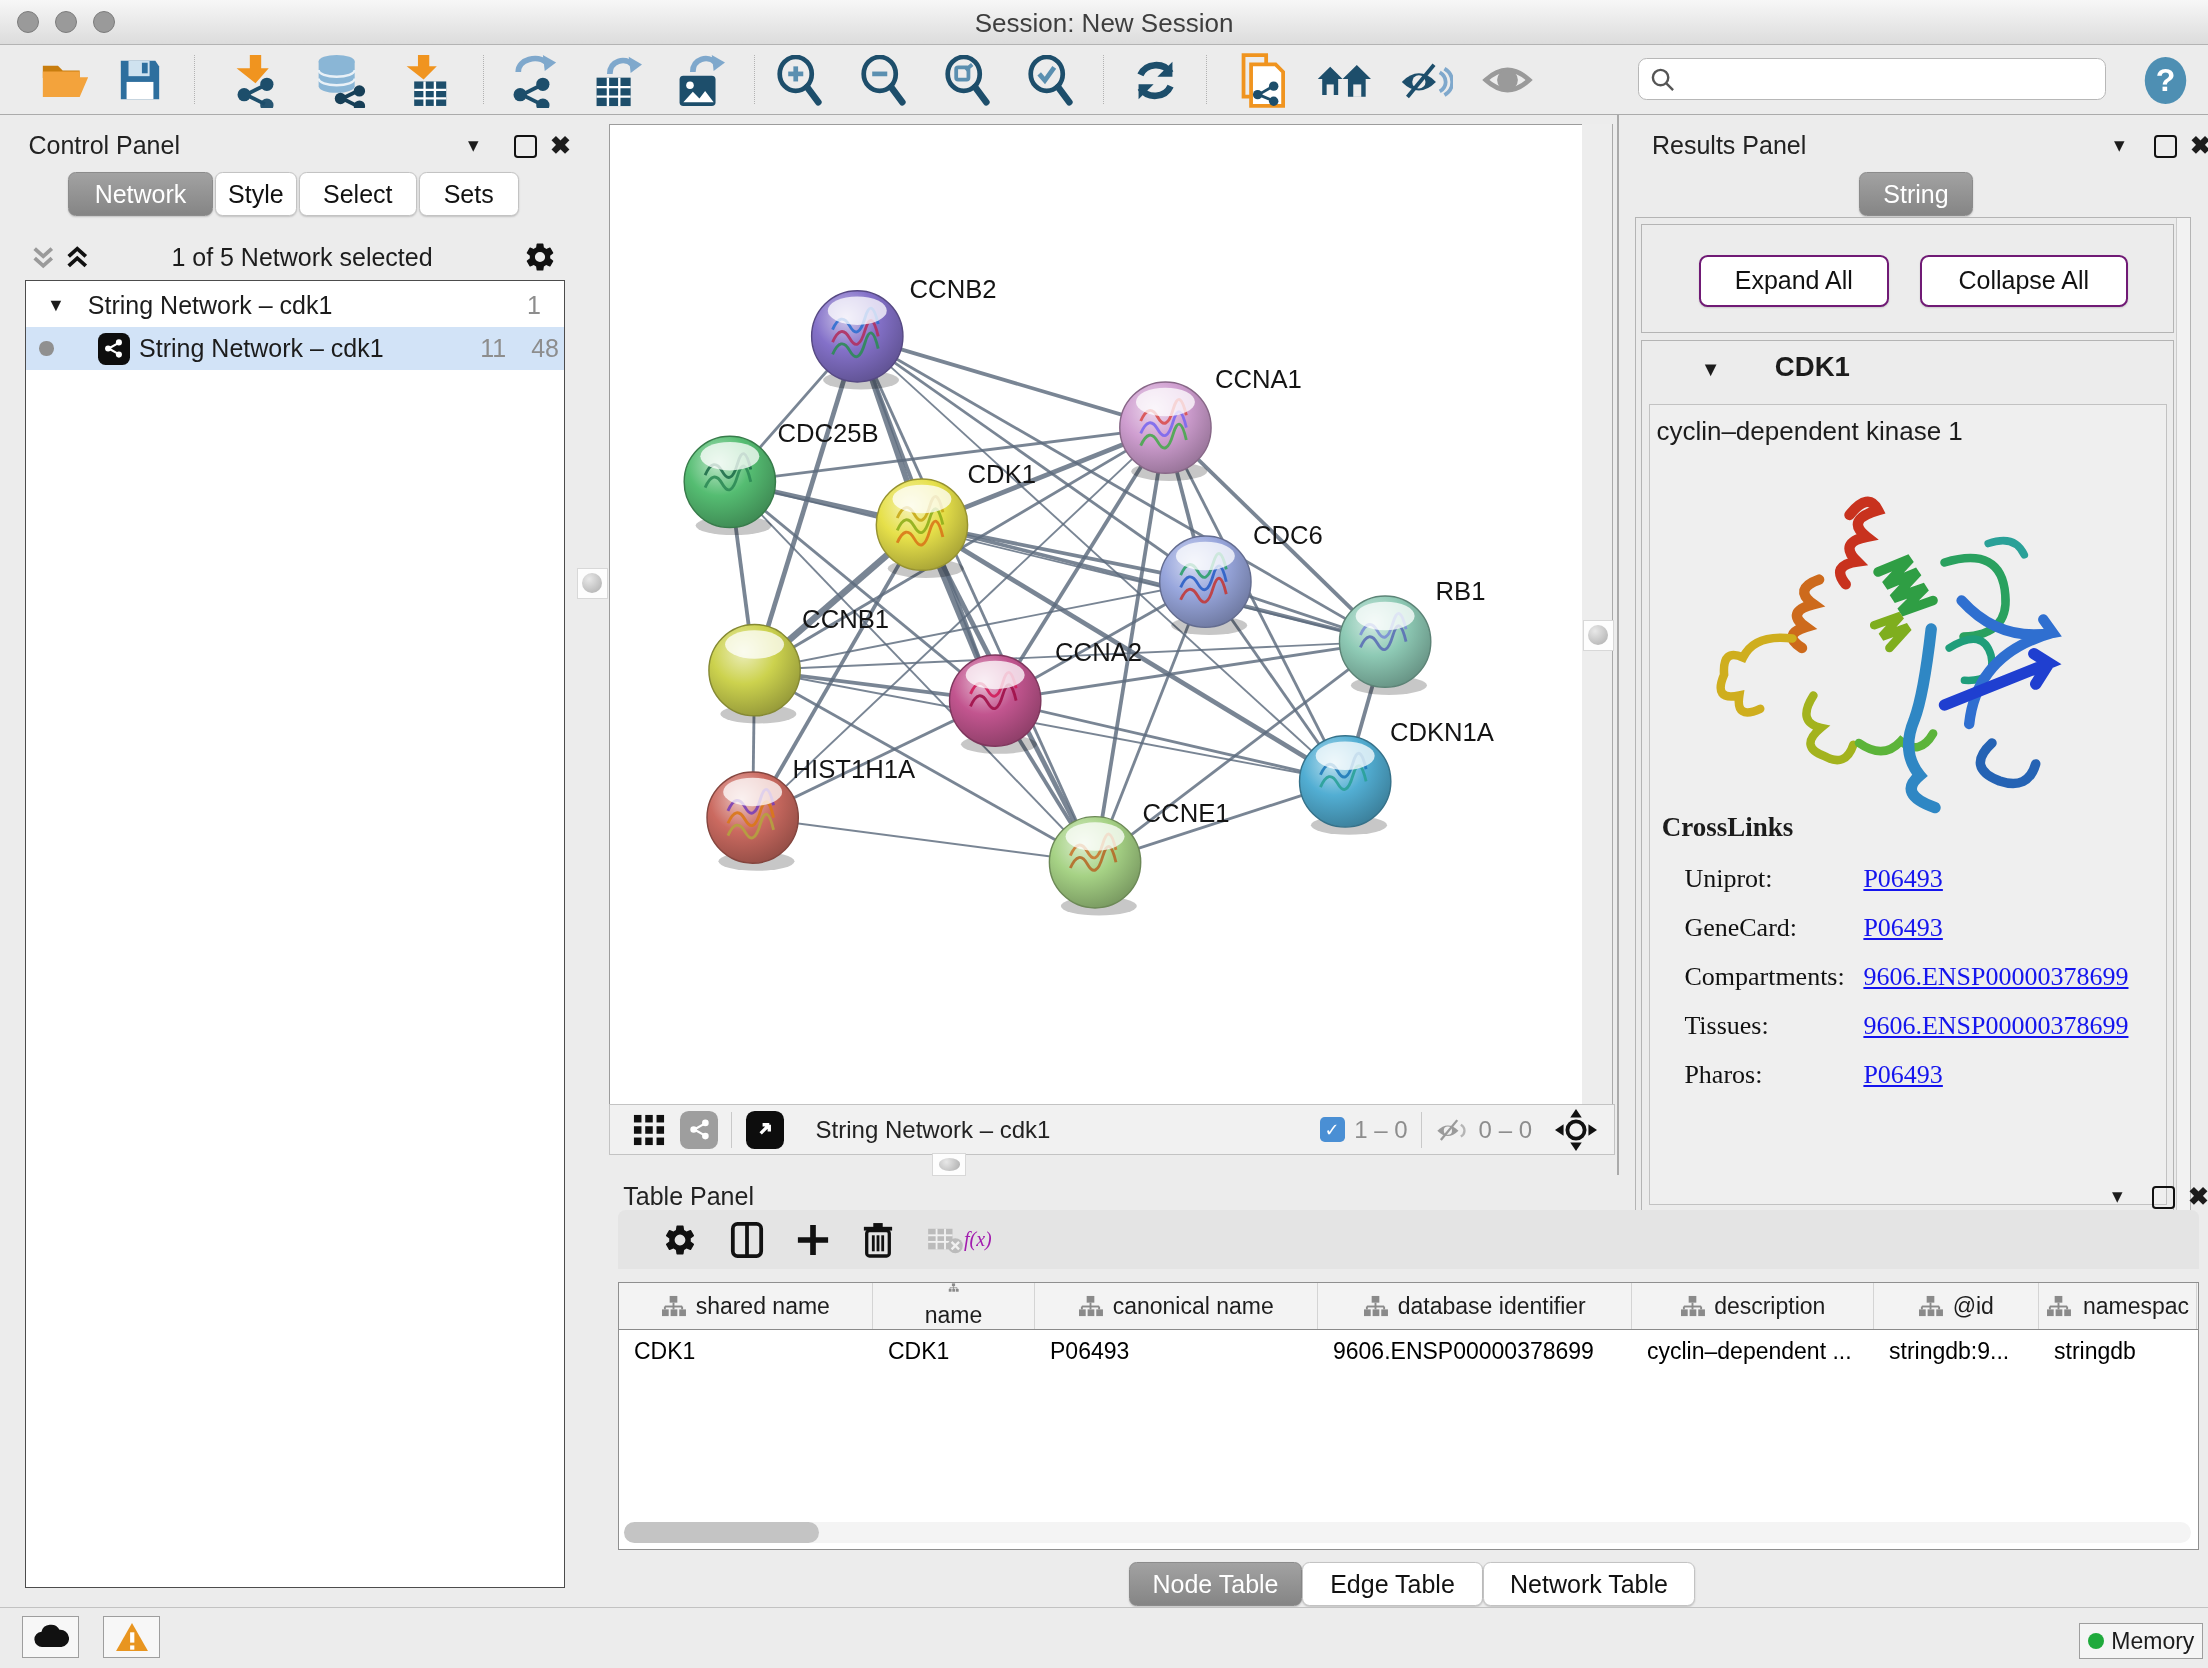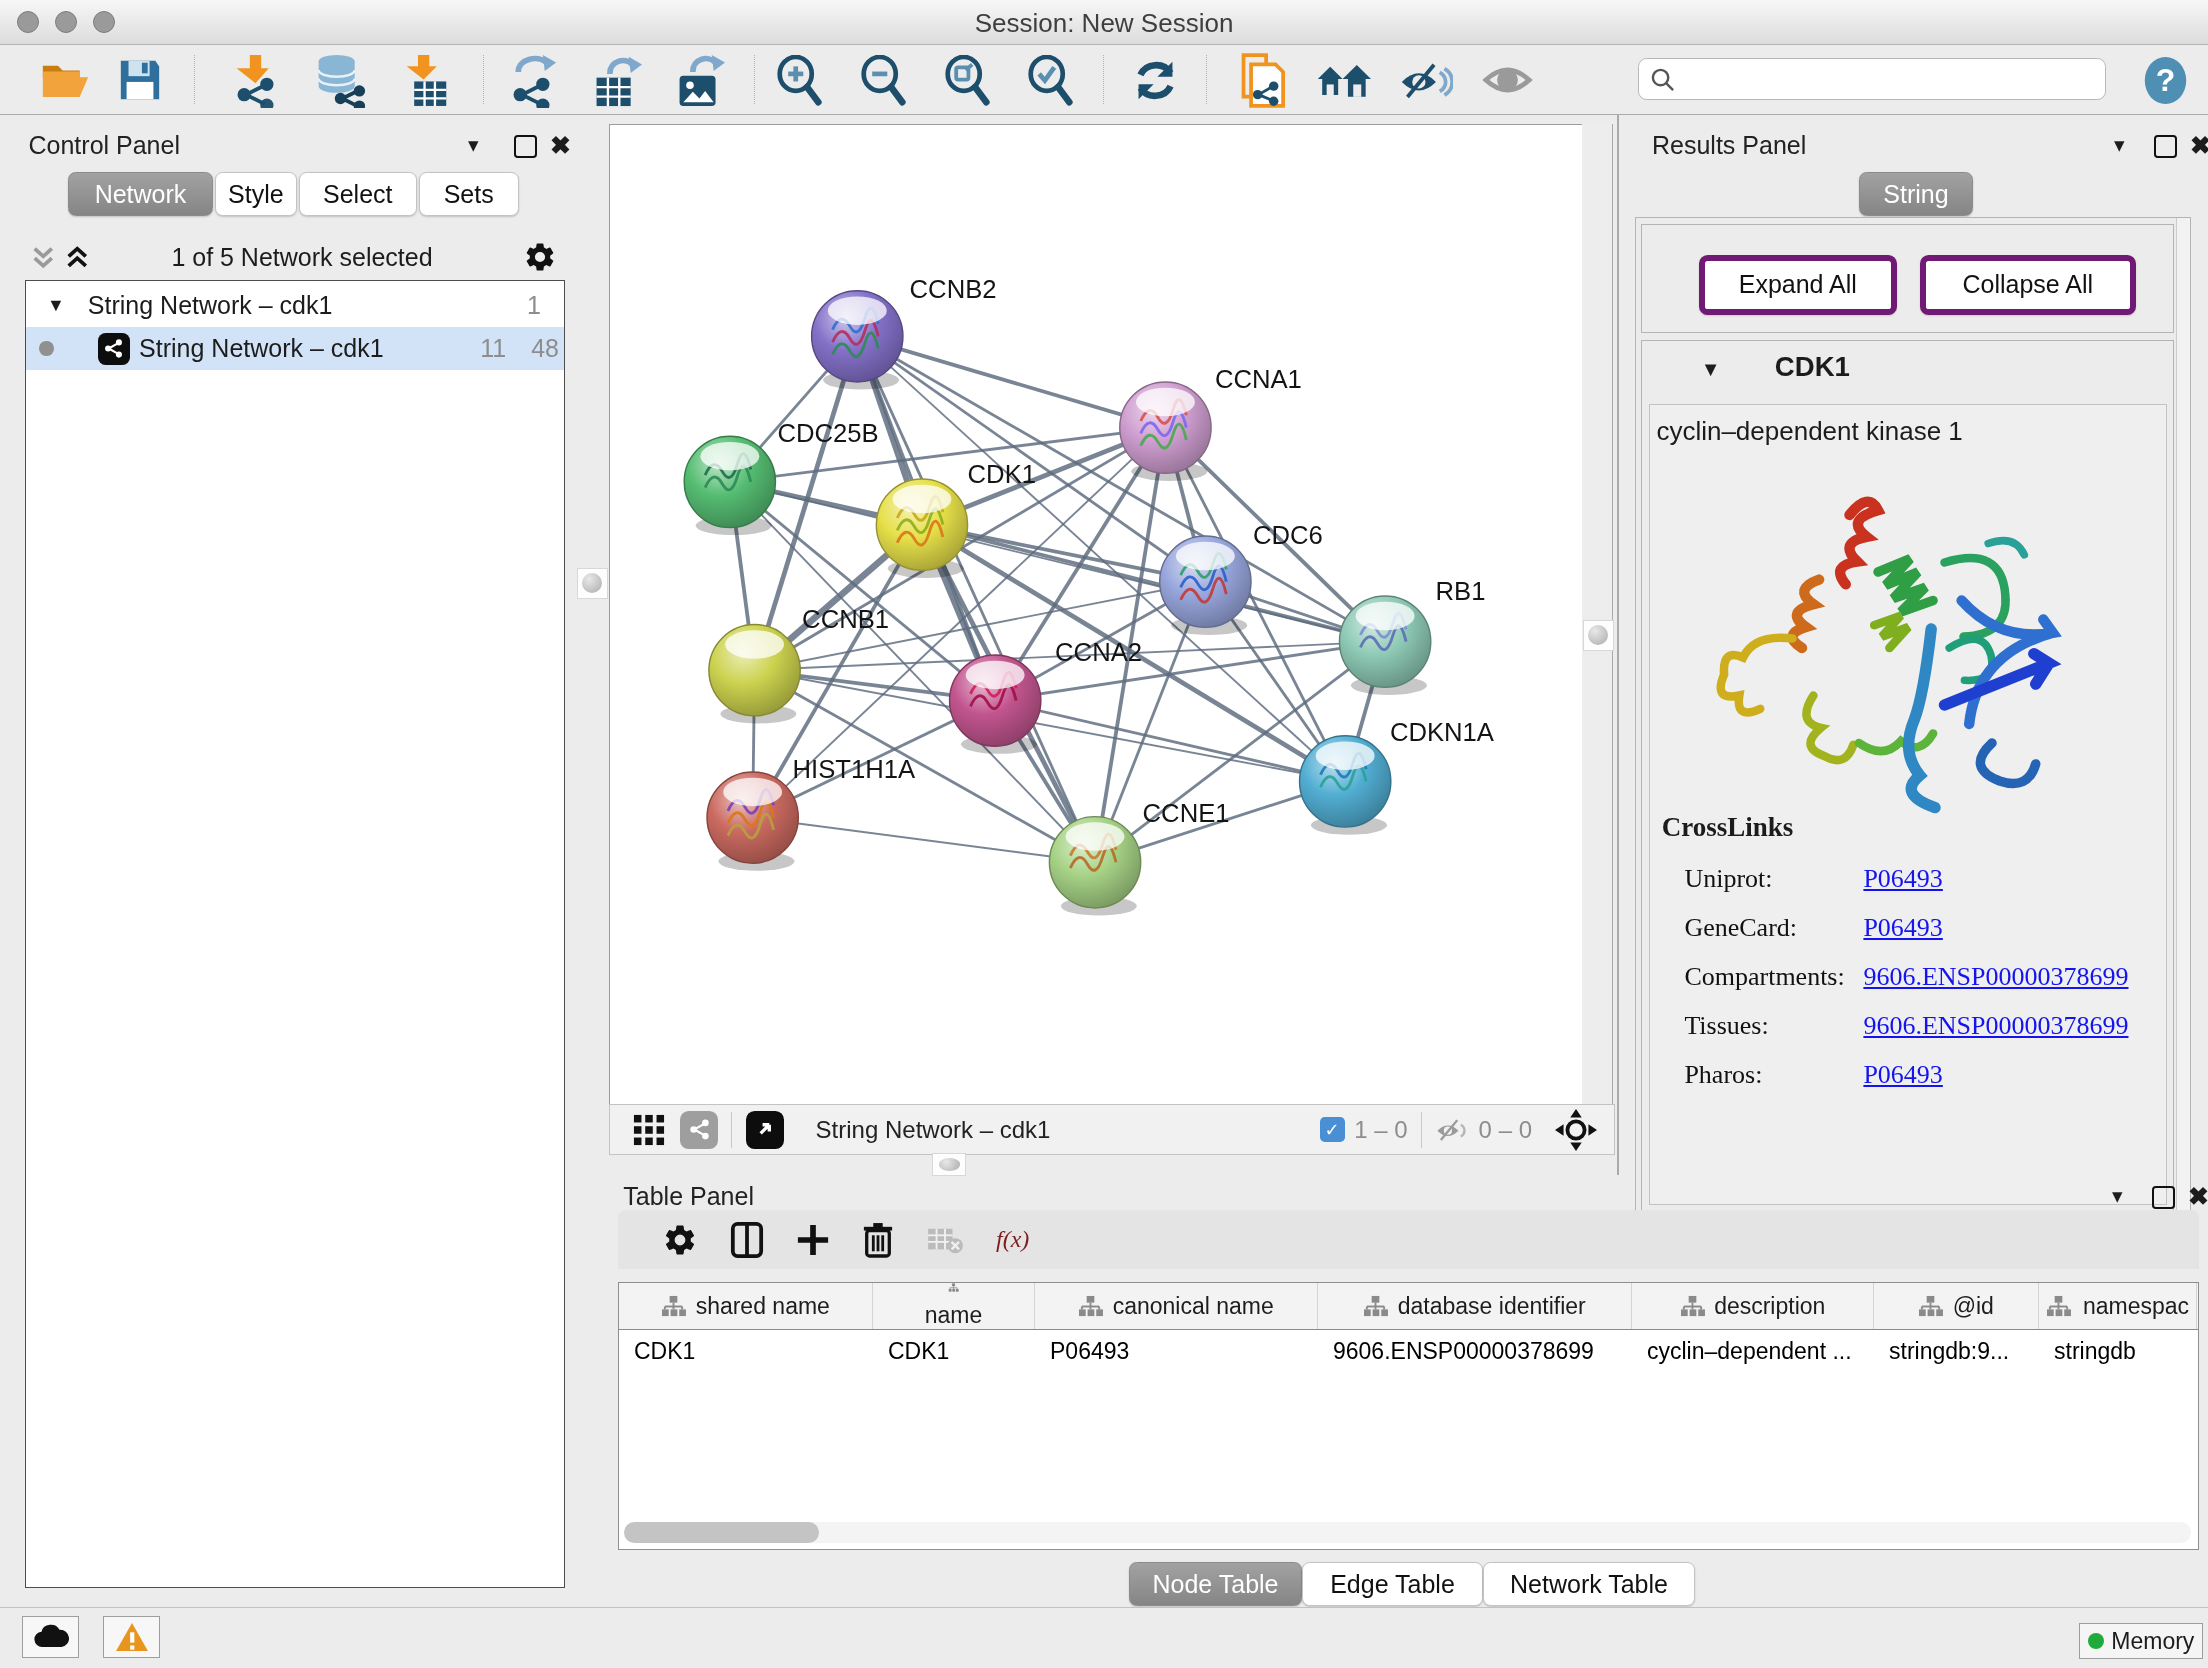--- a/index.html
+++ b/index.html
@@ -33,21 +33,21 @@
   .cnt{color:#8d8d8d;}
   
   .canvas{left:609px;top:124px;width:972px;height:980px;background:#fff;border:1px solid #9c9c9c;}
   .netbar{left:609px;top:1104px;width:1004px;height:49px;background:#f1f1f1;border:1px solid #c3c3c3;
     display:flex;align-items:center;}
   .nbsep{width:0;height:36px;border-left:1px solid #c9c9c9;margin:0 13.3px;}
   .blackchip{width:38px;height:38px;border-radius:8.6px;background:#0d0d0d;display:flex;align-items:center;justify-content:center;}
   .graychip{width:38px;height:38px;border-radius:8.6px;background:#9e9e9e;display:flex;align-items:center;justify-content:center;}
   
   .rbox{border:1px solid #b4b4b4;background:#ebebeb;}
-  .btn{background:#fff;border:6px solid #701a75;border-radius:8.6px;font-size:25px;color:#111;
+  .btn{background:#fff;border:2px solid #701a75;border-radius:8.6px;font-size:25px;color:#111;
     display:flex;align-items:center;justify-content:center;box-shadow:0 1px 1.9px rgba(0,0,0,.15);}
   .serif{font-family:"Liberation Serif","DejaVu Serif",serif;}
   .cl-label{font-size:26px;color:#111;}
   .cl-link{font-size:26px;color:#1414ee;text-decoration:underline;}
   
   .ttoolbar{left:618px;top:1210px;width:1581px;height:59px;background:#e4e4e4;border-radius:7.6px 7.6px 0 0;
     display:flex;align-items:center;}
   .tbox{left:618px;top:1282px;width:1581px;height:268px;background:#fff;border:1.4px solid #8f8f8f;box-sizing:border-box;}
   .thead{display:flex;height:46px;background:#f3f3f3;border-bottom:1.4px solid #8a8a8a;}
   .th{display:flex;align-items:center;justify-content:center;gap:9.5px;font-size:23px;color:#1d1d1d;
@@ -708,21 +708,21 @@
         <g stroke="#fff" stroke-width="2">
           <line x1="2" y1="11" x2="28" y2="11"></line>
           <line x1="2" y1="18" x2="28" y2="18"></line>
           <line x1="11" y1="4" x2="11" y2="26"></line>
           <line x1="20" y1="4" x2="20" y2="26"></line>
         </g>
         <circle cx="31" cy="22" r="8" fill="#8a8a8a"></circle>
         <path d="M27 18 l8 8 M35 18 l-8 8" stroke="#fff" stroke-width="2.5"></path>
       </svg>
   </span>
-  <span class="serif" style="margin-left:32px;font-size:24px;font-style:italic;color:#7f1d1d">f(x)</span>
+  <span class="serif" style="font-size:20px;font-style:italic;color:#a21caf">f(x)</span>
 </div>
 
 <div class="abs tbox">
   <div class="thead" id="table-head">
       <div class="th" style="width: 254px;">
         <svg width="25" height="23" viewBox="0 0 26 24">
           <g fill="#8a8a8a">
             <rect x="9" y="1" width="8" height="7"></rect>
             <rect x="1" y="15" width="7" height="7"></rect>
             <rect x="10" y="15" width="7" height="7"></rect>

